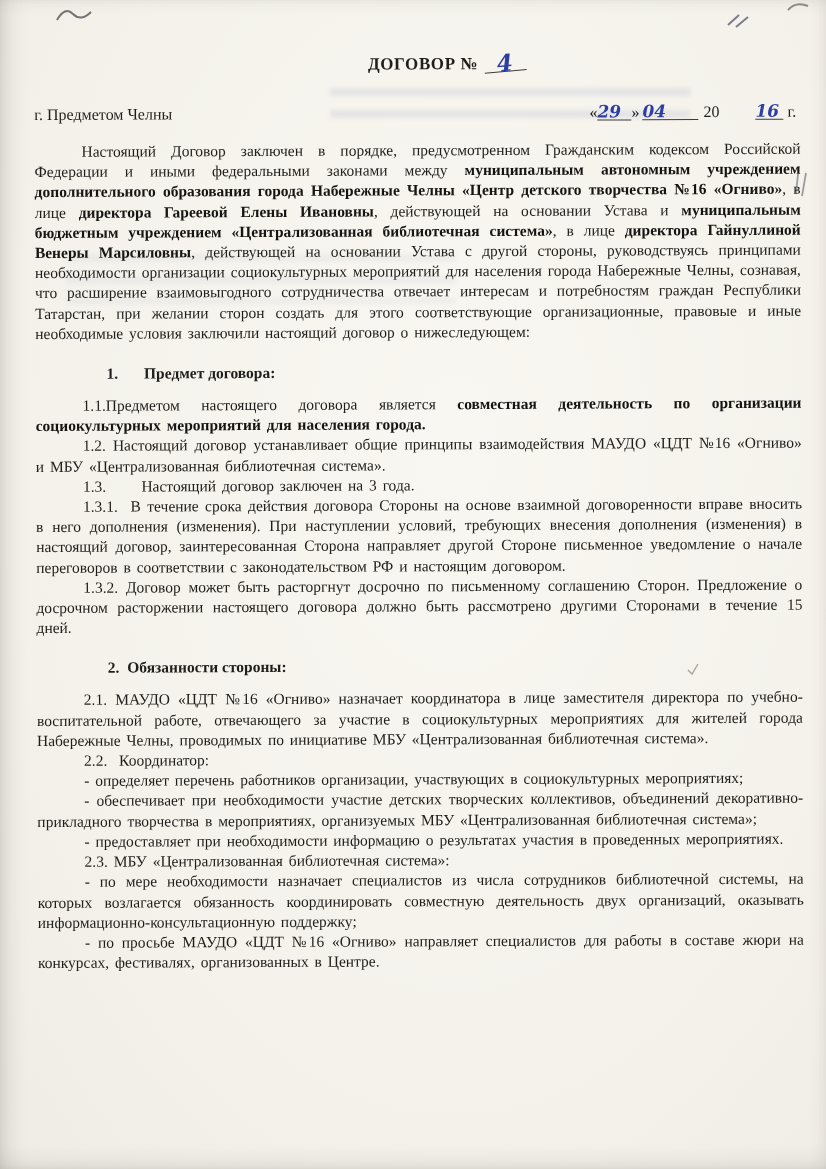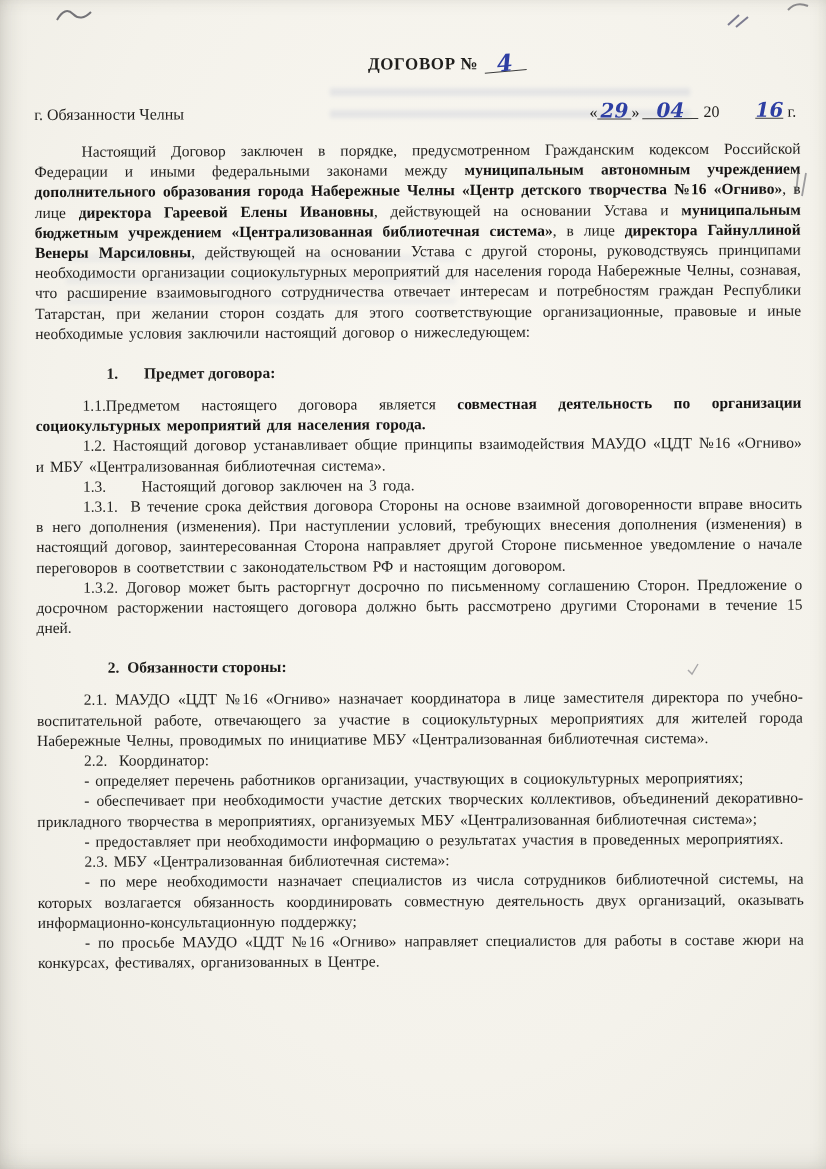--- a/index.html
+++ b/index.html
@@ -36,23 +36,23 @@
     border-bottom:1.4px solid #3b3b3b;
     font-size:23px;line-height:16px;
     transform:rotate(-5deg);margin-left:6px;vertical-align:-2px;
   }
   .meta-row{
     display:flex;justify-content:space-between;align-items:flex-end;
     font-size:16px;margin:0 4px 18px 0;
   }
   .date{white-space:nowrap;}
   .day-slot,.month-slot,.year-slot{
-    display:inline-block;text-align:center;
+    display:inline-block;text-align:left;
     border-bottom:1.4px solid #3b3b3b;
-    font-size:20px;line-height:15px;
+    font-size:17px;line-height:15px;
   }
   .day-slot{min-width:34px;}
   .month-slot{min-width:56px;margin:0 3px;}
   .year-slot{min-width:28px;margin-left:36px;}
   .century{margin-left:2px;margin-top:40px;}
   .para{
     font-size:15.5px;line-height:20.2px;margin:0;
     text-align:justify;text-indent:47px;word-spacing:2px;
   }
   .para .b{font-weight:700;color:#161514;}
@@ -94,21 +94,21 @@
   <div class="ghost g1"></div>
   <div class="ghost g2"></div>
 
   <div class="content">
 
     <div class="title-row">
       <span>ДОГОВОР №</span><span class="hand number-slot">4</span>
     </div>
 
     <div class="meta-row">
-      <span>г. Обязанности Челны</span>
+      <span>г. Предметом Челны</span>
       <span class="date"><span>«</span><span class="hand day-slot">29</span><span>»</span><span class="hand month-slot">04</span><span class="century">20</span><span class="hand year-slot">16</span> <span>г.</span></span>
     </div>
 
     <p class="para"><span>Настоящий Договор заключен в порядке, предусмотренном Гражданским кодексом Российской Федерации и иными федеральными законами между </span><span class="b">муниципальным автономным учреждением дополнительного образования города Набережные Челны «Центр детского творчества №16 «Огниво»</span><span>, в лице </span><span class="b">директора Гареевой Елены Ивановны</span><span>, действующей на основании Устава и </span><span class="b">муниципальным бюджетным учреждением «Централизованная библиотечная система»</span><span>, в лице </span><span class="b">директора Гайнуллиной Венеры Марсиловны</span><span>, действующей на основании Устава с другой стороны, руководствуясь принципами необходимости организации социокультурных мероприятий для населения города Набережные Челны, сознавая, что расширение взаимовыгодного сотрудничества отвечает интересам и потребностям граждан Республики Татарстан, при желании сторон создать для этого соответствующие организационные, правовые и иные необходимые условия заключили настоящий договор о нижеследующем:</span></p>
 
     <p class="sec-heading"><span class="sec-num wide">1.</span><span>Предмет договора:</span></p>
 
     <p class="para"><span>1.1.Предметом настоящего договора является </span><span class="b">совместная деятельность по организации социокультурных мероприятий для населения города.</span></p>
     <p class="para"><span>1.2. Настоящий договор устанавливает общие принципы взаимодействия МАУДО «ЦДТ №16 «Огниво» и МБУ «Централизованная библиотечная система».</span></p>
     <p class="para"><span>1.3.&nbsp;&nbsp;&nbsp;&nbsp;&nbsp;&nbsp;Настоящий договор заключен на 3 года.</span></p>

